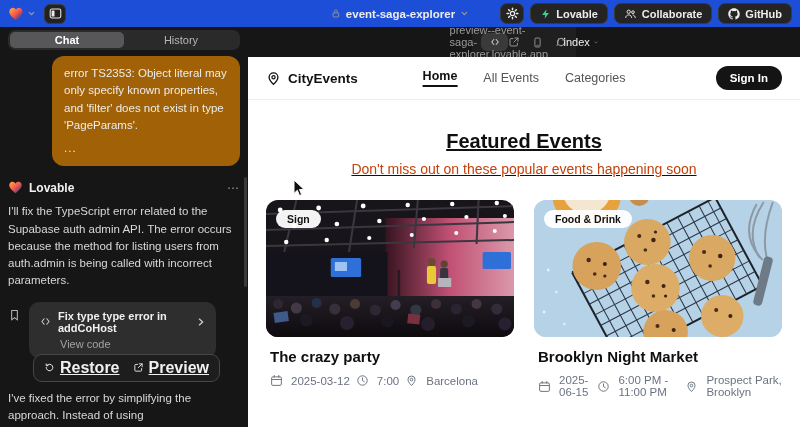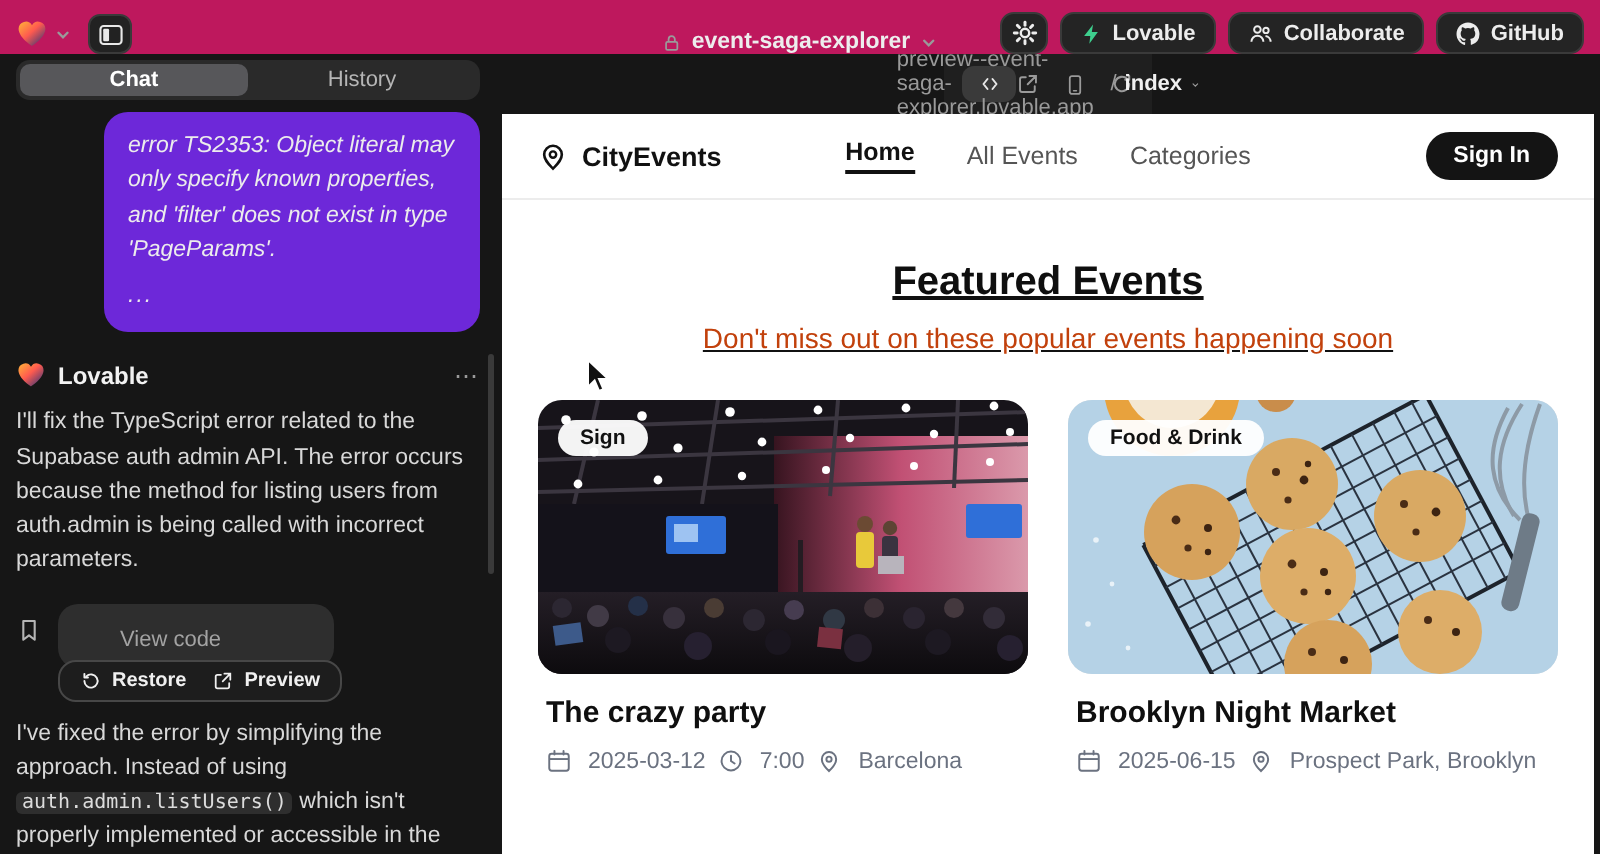--- a/index.html
+++ b/index.html
@@ -1,61 +1,61 @@
 <!DOCTYPE html>
 <html><head>
 <meta charset="utf-8">
 <style>
   * { margin:0; padding:0; box-sizing:border-box; }
   html,body { width:800px; height:427px; overflow:hidden; }
   body { background:#161616; font-family:"Liberation Sans", sans-serif; color:#e8e8e8; }
 
   
-  .topbar { height:27px; display:flex; align-items:flex-end; padding:0 8px; background:#be185d; position:relative; }
+  .topbar { height:27px; display:flex; align-items:center; padding:0 8px; background:#1d4ed8; position:relative; }
   .topbar-left { display:flex; align-items:center; gap:8px; }
   .logo-wrap { display:flex; align-items:center; gap:3px; cursor:pointer; }
   .icon-btn { width:22px; height:20px; border:1px solid #3a3a3a; border-radius:6px; background:#222; display:flex; align-items:center; justify-content:center; }
   .topbar-center { position:absolute; left:50%; transform:translateX(-50%); display:flex; align-items:center; gap:5px; }
   .project-name { font-size:11.5px; color:#ededed; font-weight:600; }
   .topbar-right { margin-left:auto; display:flex; align-items:center; gap:6px; }
   .tb-btn { height:21px; display:flex; align-items:center; gap:5px; padding:0 9px; background:#242424; border:1px solid #3a3a3a; border-radius:7px; font-size:11px; color:#ededed; font-weight:600; }
   .tb-btn.square { padding:0; width:24px; justify-content:center; }
 
   
   .main { display:flex; height:400px; }
 
   
   .chat-panel { width:248px; padding:3px 8px 0; position:relative; overflow:hidden; }
   .seg { display:flex; background:#2a2a2a; border-radius:7px; height:20px; padding:2px; margin-bottom:6px; }
   .seg-tab { flex:1; display:flex; align-items:center; justify-content:center; font-size:11px; color:#b6b6b6; border-radius:5px; }
   .seg-tab.active { background:#57575a; color:#fff; font-weight:600; }
-  .bubble { max-width:188px; margin-left:auto; background:#6d28d9; border-radius:12px; padding:9px 12px; font-size:11.5px; line-height:1.5; color:#ececec;font-style:italic; }
+  .bubble { max-width:188px; margin-left:auto; background:#a16207; border-radius:12px; padding:9px 12px; font-size:11.5px; line-height:1.5; color:#ececec; }
   .bubble .dots { margin-top:6px; letter-spacing:1px; }
   .assist-head { display:flex; align-items:center; gap:6px; margin-top:14px; }
   .assist-name { font-size:12px; font-weight:700; color:#f2f2f2; }
   .more { margin-left:auto; color:#9a9a9a; font-size:12px; letter-spacing:1px; }
   .assist-text { margin-top:8px; font-size:11.5px; line-height:1.5; color:#d8d8d8; }
   .fix-row { display:flex; gap:8px; margin-top:12px; align-items:flex-start; }
   .bookmark { margin-top:6px; color:#b5b5b5; flex:none; }
   .fix-card { flex:1; margin-right:24px; background:#2e2e2e; border-radius:10px; padding:8px 10px; }
   .fix-line1 { display:flex; align-items:center; gap:6px; }
   .fix-title { flex:1; font-size:11px; font-weight:600; color:#f0f0f0; }
   .fix-view { margin:4px 0 0 21px; font-size:11px; color:#a3a3a3; }
   .rp-row { display:flex; justify-content:flex-end; margin:-4px 20px 0 0; position:relative; z-index:2; }
   .rp-pill { display:flex; align-items:center; gap:13px; background:#1d1d1d; border:1px solid #474747; border-radius:9px; padding:4px 10px; }
-  .rp-item { display:flex; align-items:center; gap:5px; font-size:10px; font-weight:600; color:#f0f0f0; }
+  .rp-item { display:flex; align-items:center; gap:5px; font-size:16px; font-weight:600; color:#f0f0f0;text-decoration:underline; }
   code.inline { font-family:"DejaVu Sans Mono", monospace; font-size:10px; background:#2e2e2e; border-radius:3px; padding:0 3px; color:#dcdcdc; }
   .scroll-thumb { position:absolute; right:1px; top:150px; width:3px; height:110px; background:#3a3a3a; border-radius:2px; }
 
   
   .preview-panel { flex:1; display:flex; flex-direction:column; border-radius:10px 10px 0 0; overflow:hidden;align-items:center; }
   .ptoolbar { height:30px; background:#1f1f1f; display:flex; align-items:center; padding:0 9px; position:relative; }
   .code-btn { width:27px; height:18px; background:#3a3a3a; border-radius:6px; display:flex; align-items:center; justify-content:center; color:#e8e8e8; }
   .purl { position:absolute; left:50%; transform:translateX(-50%); display:flex; align-items:center; gap:4px; font-size:11px; color:#9a9a9a; }
-  .purl .page { color:#f0f0f0; font-weight:700; }
+  .purl .page { color:#f0f0f0; font-weight:400; }
   .ptools { margin-left:auto; display:flex; align-items:center; gap:12px; color:#9a9a9a; }
 
   
   .site { flex:1; background:#fff; color:#111; position:relative; overflow:hidden; }
   .site-header { height:43px; display:flex; align-items:center; padding:0 18px; border-bottom:1px solid #ececec; position:relative; }
   .brand { display:flex; align-items:center; gap:7px; font-size:13.5px; font-weight:700; color:#111; }
   .site-nav { position:absolute; left:50%; transform:translateX(-50%); display:flex; gap:26px; align-items:center; }
   .nav-item { font-size:12.5px; color:#555; }
   .nav-item.active { color:#111; font-weight:600; border-bottom:2px solid #111; padding-bottom:2px; }
   .signin { margin-left:auto; background:#141414; color:#fff; border-radius:999px; padding:6px 14px; font-size:11.5px; font-weight:600; }
@@ -175,20 +175,29 @@
     </div>
 
     <div class="assist-text">I'll fix the TypeScript error related to the Supabase auth admin API. The error occurs because the method for listing users from auth.admin is being called with incorrect parameters.</div>
 
     <div class="fix-row">
       <svg class="bookmark" width="13" height="14" viewBox="0 0 16 16">
         <path d="M4.5 2.5h7V14L8 11.3 4.5 14Z" fill="none" stroke="currentColor" stroke-width="1.3" stroke-linejoin="round"></path>
       </svg>
       <div>
         <div class="fix-card">
+          <div class="fix-line1">
+            <svg width="13" height="11" viewBox="0 0 16 16">
+              <path d="M6 4 2.8 8 6 12M10 4l3.2 4L10 12" fill="none" stroke="#d0d0d0" stroke-width="1.5" stroke-linecap="round" stroke-linejoin="round"></path>
+            </svg>
+            <span class="fix-title">Fix type type error in addCoHost</span>
+            <svg width="10" height="10" viewBox="0 0 12 12">
+                <path d="M4 2.5 8 6 4 9.5" fill="none" stroke="#d0d0d0" stroke-width="1.5" stroke-linecap="round"></path>
+              </svg>
+          </div>
           <div class="fix-view">View code</div>
         </div>
         <div class="rp-row">
           <div class="rp-pill">
             <div class="rp-item">
               <svg width="11" height="11" viewBox="0 0 16 16">
                 <path d="M3.2 8a4.8 4.8 0 1 0 1.4-3.4" fill="none" stroke="#f0f0f0" stroke-width="1.4" stroke-linecap="round"></path>
                 <path d="M3.2 2.8v2.6h2.6" fill="none" stroke="#f0f0f0" stroke-width="1.4" stroke-linecap="round" stroke-linejoin="round"></path>
               </svg>
               <span>Restore</span>
@@ -463,20 +472,27 @@
               <svg width="13" height="13" viewBox="0 0 16 16">
                 <rect x="2" y="3.5" width="12" height="10.5" rx="1.5" fill="none" stroke="currentColor" stroke-width="1.2"></rect>
                 <line x1="2" y1="6.8" x2="14" y2="6.8" stroke="currentColor" stroke-width="1.2"></line>
                 <line x1="5.2" y1="1.8" x2="5.2" y2="4" stroke="currentColor" stroke-width="1.2" stroke-linecap="round"></line>
                 <line x1="10.8" y1="1.8" x2="10.8" y2="4" stroke="currentColor" stroke-width="1.2" stroke-linecap="round"></line>
               </svg>
               <span>2025-06-15</span>
             </div>
             <div class="meta-row">
               <svg width="13" height="13" viewBox="0 0 16 16">
+                <circle cx="8" cy="8" r="5.8" fill="none" stroke="currentColor" stroke-width="1.2"></circle>
+                <path d="M8 4.8V8l2.2 1.5" fill="none" stroke="currentColor" stroke-width="1.2" stroke-linecap="round"></path>
+              </svg>
+              <span>6:00 PM - 11:00 PM</span>
+            </div>
+            <div class="meta-row">
+              <svg width="13" height="13" viewBox="0 0 16 16">
                 <path d="M8 14.2S12.4 10 12.4 6.9a4.4 4.4 0 1 0-8.8 0C3.6 10 8 14.2 8 14.2Z" fill="none" stroke="currentColor" stroke-width="1.2"></path>
                 <circle cx="8" cy="6.9" r="1.6" fill="none" stroke="currentColor" stroke-width="1.2"></circle>
               </svg>
               <span>Prospect Park, Brooklyn</span>
             </div>
           </div>
         </div>
       </div>
     </div>
   </div>

